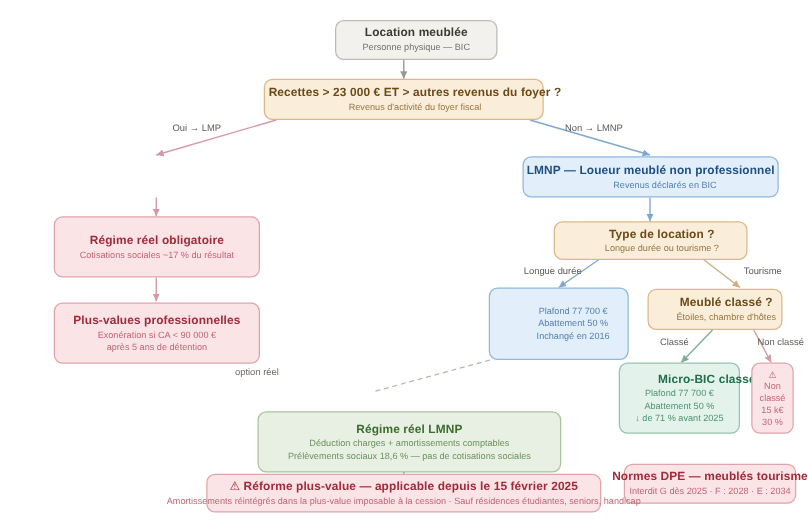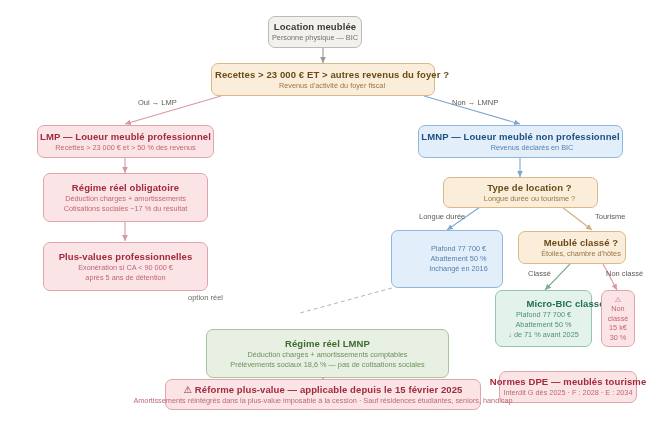--- a/index.html
+++ b/index.html
@@ -134,47 +134,42 @@
 
     <path d="M570,264 L545,290" stroke="#7fae93" stroke-width="1.1" fill="none" marker-end="url(#ah-green)"></path>
 
     <path d="M603,264 L617,290" stroke="#d49aa3" stroke-width="1.1" fill="none" marker-end="url(#ah-pink)"></path>
 
     <path d="M392,288 L300,313" stroke="#b9b4ac" stroke-width="1" fill="none" stroke-dasharray="4 3"></path>
 
     <path d="M323,362 L323,379" stroke="#9b9791" stroke-width="1.1" fill="none" marker-end="url(#ah-grey)"></path>
   </svg>
 
-  <div class="node pal-grey" style="left:268px; top:16px; width:94px; height:32px;">
+  <div class="node pal-grey" style="left:268px; top:16px; width:130px; height:32px;">
     <div class="title">Location meublée</div>
     <div class="sub">Personne physique — BIC</div>
   </div>
 
   <div class="node pal-tan" style="left:211px; top:63px; width:224px; height:33px;">
     <div class="title">Recettes &gt; 23 000 € ET &gt; autres revenus du foyer ?</div>
     <div class="sub">Revenus d'activité du foyer fiscal</div>
   </div>
 
   <div class="edge-label" style="left:138px; top:98px;">Oui → LMP</div>
 
   <div class="edge-label" style="left:452px; top:98px;">Non → LMNP</div>
 
-  <div class="node pal-pink" style="left:37px; top:125px; width:177px; height:33px;">
-    <div class="title">LMP — Loueur meublé professionnel</div>
-    <div class="sub">Recettes &gt; 23 000 € et &gt; 50 % des revenus</div>
-  </div>
 
   <div class="node pal-blue" style="left:418px; top:125px; width:205px; height:33px;">
     <div class="title">LMNP — Loueur meublé non professionnel</div>
     <div class="sub">Revenus déclarés en BIC</div>
   </div>
 
   <div class="node pal-pink" style="left:43px; top:173px; width:165px; height:49px;">
     <div class="title">Régime réel obligatoire</div>
-    <div class="sub">Déduction charges + amortissements</div>
     <div class="sub">Cotisations sociales ~17 % du résultat</div>
   </div>
 
   <div class="node pal-pink" style="left:43px; top:242px; width:165px; height:49px;">
     <div class="title">Plus-values professionnelles</div>
     <div class="sub">Exonération si CA &lt; 90 000 €</div>
     <div class="sub">après 5 ans de détention</div>
   </div>
 
   <div class="node pal-tan" style="left:443px; top:177px; width:155px; height:31px;">

